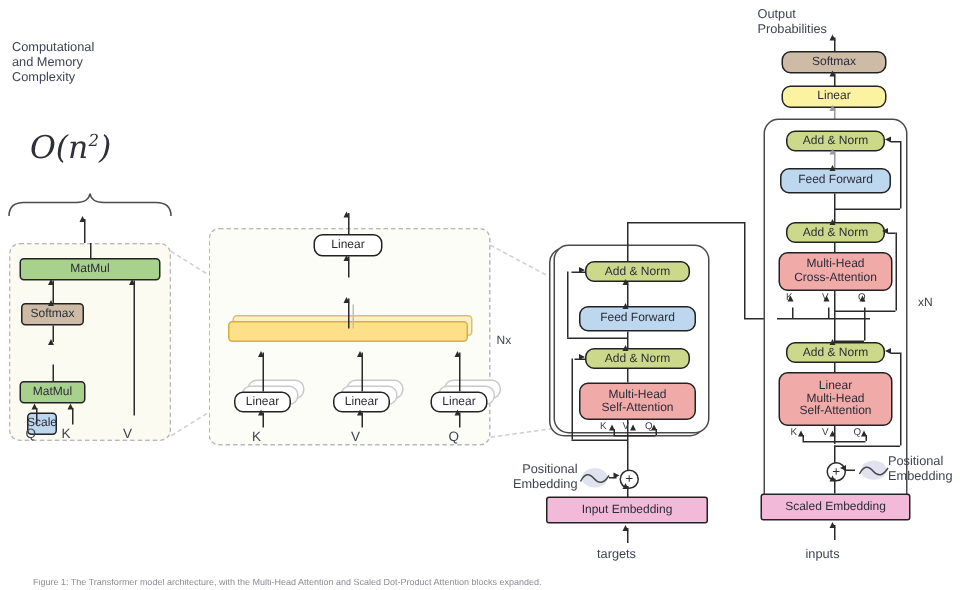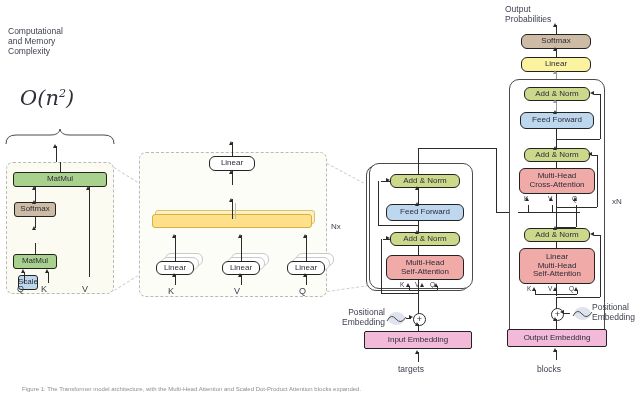--- a/index.html
+++ b/index.html
@@ -319,21 +319,21 @@
     <path d="M1,8 Q5,0 10,6 Q15,12 20,4" fill="none" stroke="#4a4a4a" stroke-width="1"></path>
   </svg>
   <div class="ln h" style="left:563px;top:313px;width:7px;"></div>
   <div class="arrowleft" style="left:560px;top:310.4px;"></div>
   <div class="lbl" style="left:592px;top:302px;width:52px;text-align:left;">Positional
 Embedding</div>
 
   <div class="ln v" style="left:556px;top:319px;height:10px;"></div>
   <div class="arrowup" style="left:553.4px;top:317px;"></div>
 
-  <div class="box c-pink" style="left:507px;top:329px;width:100px;height:18px;border-radius:2px;">Output Embedding</div>
+  <div class="box c-pink" style="left:507px;top:329px;width:100px;height:18px;border-radius:2px;">Scaled Embedding</div>
 
   <div class="ln v" style="left:556px;top:350px;height:10px;"></div>
   <div class="arrowup" style="left:553.4px;top:348px;"></div>
-  <div class="lbl" style="left:537px;top:364px;width:40px;">blocks</div>
+  <div class="lbl" style="left:537px;top:364px;width:40px;">inputs</div>
 
   <div class="caption">Figure 1: The Transformer model architecture, with the Multi-Head Attention and Scaled Dot-Product Attention blocks expanded.</div>
 
 </div>
 
 </body></html>

